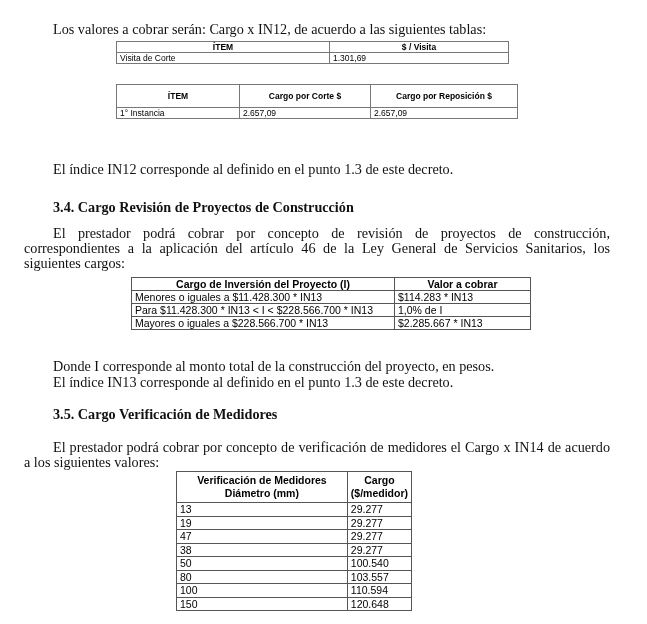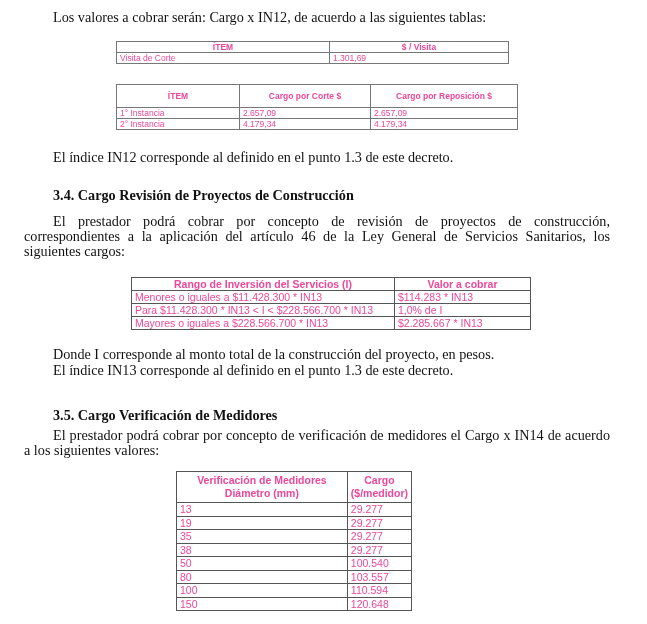--- a/index.html
+++ b/index.html
@@ -1,24 +1,24 @@
 <!DOCTYPE html>
 <html><head>
 <meta charset="utf-8">
 <style>
   html, body { margin: 0; padding: 0; background: #ffffff; }
   body {
     width: 647px; height: 624px; position: relative; overflow: hidden;
     font-family: "Liberation Serif", serif; color: #111;
   }
   .abs { position: absolute; }
-  .p { font-size: 14.2px; line-height: 15px; white-space: nowrap; }
+  .p { font-size: 14.2px; line-height: 15px; white-space: nowrap; margin-top: 12px; }
   .just { text-align: justify; text-align-last: left; white-space: normal; }
   .h { font-weight: bold; font-size: 14.2px; }
-  table { border-collapse: collapse; font-family: "Liberation Sans", sans-serif; color: #ec4899; border-radius: 6px; }
+  table { border-collapse: collapse; font-family: "Liberation Sans", sans-serif; color: #000000; border-radius: 6px; }
   td, th { border: 1px solid #777; padding: 0 3px; font-size: 8.5px; line-height: 10px; }
   th { font-weight: bold; text-align: center; }
   .c { text-align: left; }
   .l { text-align: left; }
   .t3 td, .t3 th { font-size: 10.5px; line-height: 12px; border-color: #555; }
   .t4 td, .t4 th { font-size: 10.5px; line-height: 12.5px; border-color: #555; }
 </style>
 </head>
 <body>
 
@@ -42,78 +42,73 @@
       <tr>
     <th style="width:116px; height:22px;">ÍTEM</th>
     <th style="width:124px;">Cargo por Corte $</th>
     <th>Cargo por Reposición $</th>
   </tr>
   <tr>
     <td class="l">1° Instancia</td>
     <td class="c">2.657,09</td>
     <td class="c">2.657,09</td>
   </tr>
-  <tr>
-    <td class="l">2° Instancia</td>
-    <td class="c">4.179,34</td>
-    <td class="c">4.179,34</td>
-  </tr>
 </tbody>
   </table>
 
 <div class="abs p" style="left:53px; top:150px;">El índice IN12 corresponde al definido en el punto 1.3 de este decreto.</div>
 
 <div class="abs p h" style="left:53px; top:188px;">3.4. Cargo Revisión de Proyectos de Construcción</div>
 
 <div class="abs p just" style="left:24px; top:214px; width:586px; text-indent:29px;">El prestador podrá cobrar por concepto de revisión de proyectos de construcción, correspondientes a la aplicación del artículo 46 de la Ley General de Servicios Sanitarios, los siguientes cargos:</div>
 
 <table class="abs t3" style="left:131px; top:277px; width:400px;">
   <tbody>
       <tr>
-    <th style="width:256px;">Rango de Inversión del Servicios (I)</th>
+    <th style="width:256px;">Cargo de Inversión del Proyecto (I)</th>
     <th>Valor a cobrar</th>
   </tr>
   <tr>
     <td class="c">Menores o iguales a $11.428.300 * IN13</td>
     <td class="c">$114.283 * IN13</td>
   </tr>
   <tr>
     <td class="c">Para $11.428.300 * IN13 &lt; I &lt; $228.566.700 * IN13</td>
     <td class="c">1,0% de I</td>
   </tr>
   <tr>
     <td class="c">Mayores o iguales a $228.566.700 * IN13</td>
     <td class="c">$2.285.667 * IN13</td>
   </tr>
 </tbody>
   </table>
 
 <div class="abs p" style="left:53px; top:347px;">Donde I corresponde al monto total de la construcción del proyecto, en pesos.</div>
 <div class="abs p" style="left:53px; top:363px;">El índice IN13 corresponde al definido en el punto 1.3 de este decreto.</div>
 
-<div class="abs p h" style="left:53px; top:408px;text-align:right;">3.5. Cargo Verificación de Medidores</div>
+<div class="abs p h" style="left:53px; top:395px;text-align:right;">3.5. Cargo Verificación de Medidores</div>
 
 <div class="abs p just" style="left:24px; top:428px; width:586px; text-indent:29px;">El prestador podrá cobrar por concepto de verificación de medidores el Cargo x IN14 de acuerdo a los siguientes valores:</div>
 
 <table class="abs t4" style="left:176px; top:471px; width:236px;">
   <tbody>
       <tr>
     <th style="width:170px; height:28px; vertical-align:top; padding-top:2px;">Verificación de Medidores Diámetro (mm)</th>
     <th style="vertical-align:top; padding-top:2px;">Cargo ($/medidor)</th>
   </tr>
   <tr>
     <td class="c">13</td>
     <td class="c">29.277</td>
   </tr>
   <tr>
     <td class="c">19</td>
     <td class="c">29.277</td>
   </tr>
   <tr>
-    <td class="c">35</td>
+    <td class="c">47</td>
     <td class="c">29.277</td>
   </tr>
   <tr>
     <td class="c">38</td>
     <td class="c">29.277</td>
   </tr>
   <tr>
     <td class="c">50</td>
     <td class="c">100.540</td>
   </tr>

